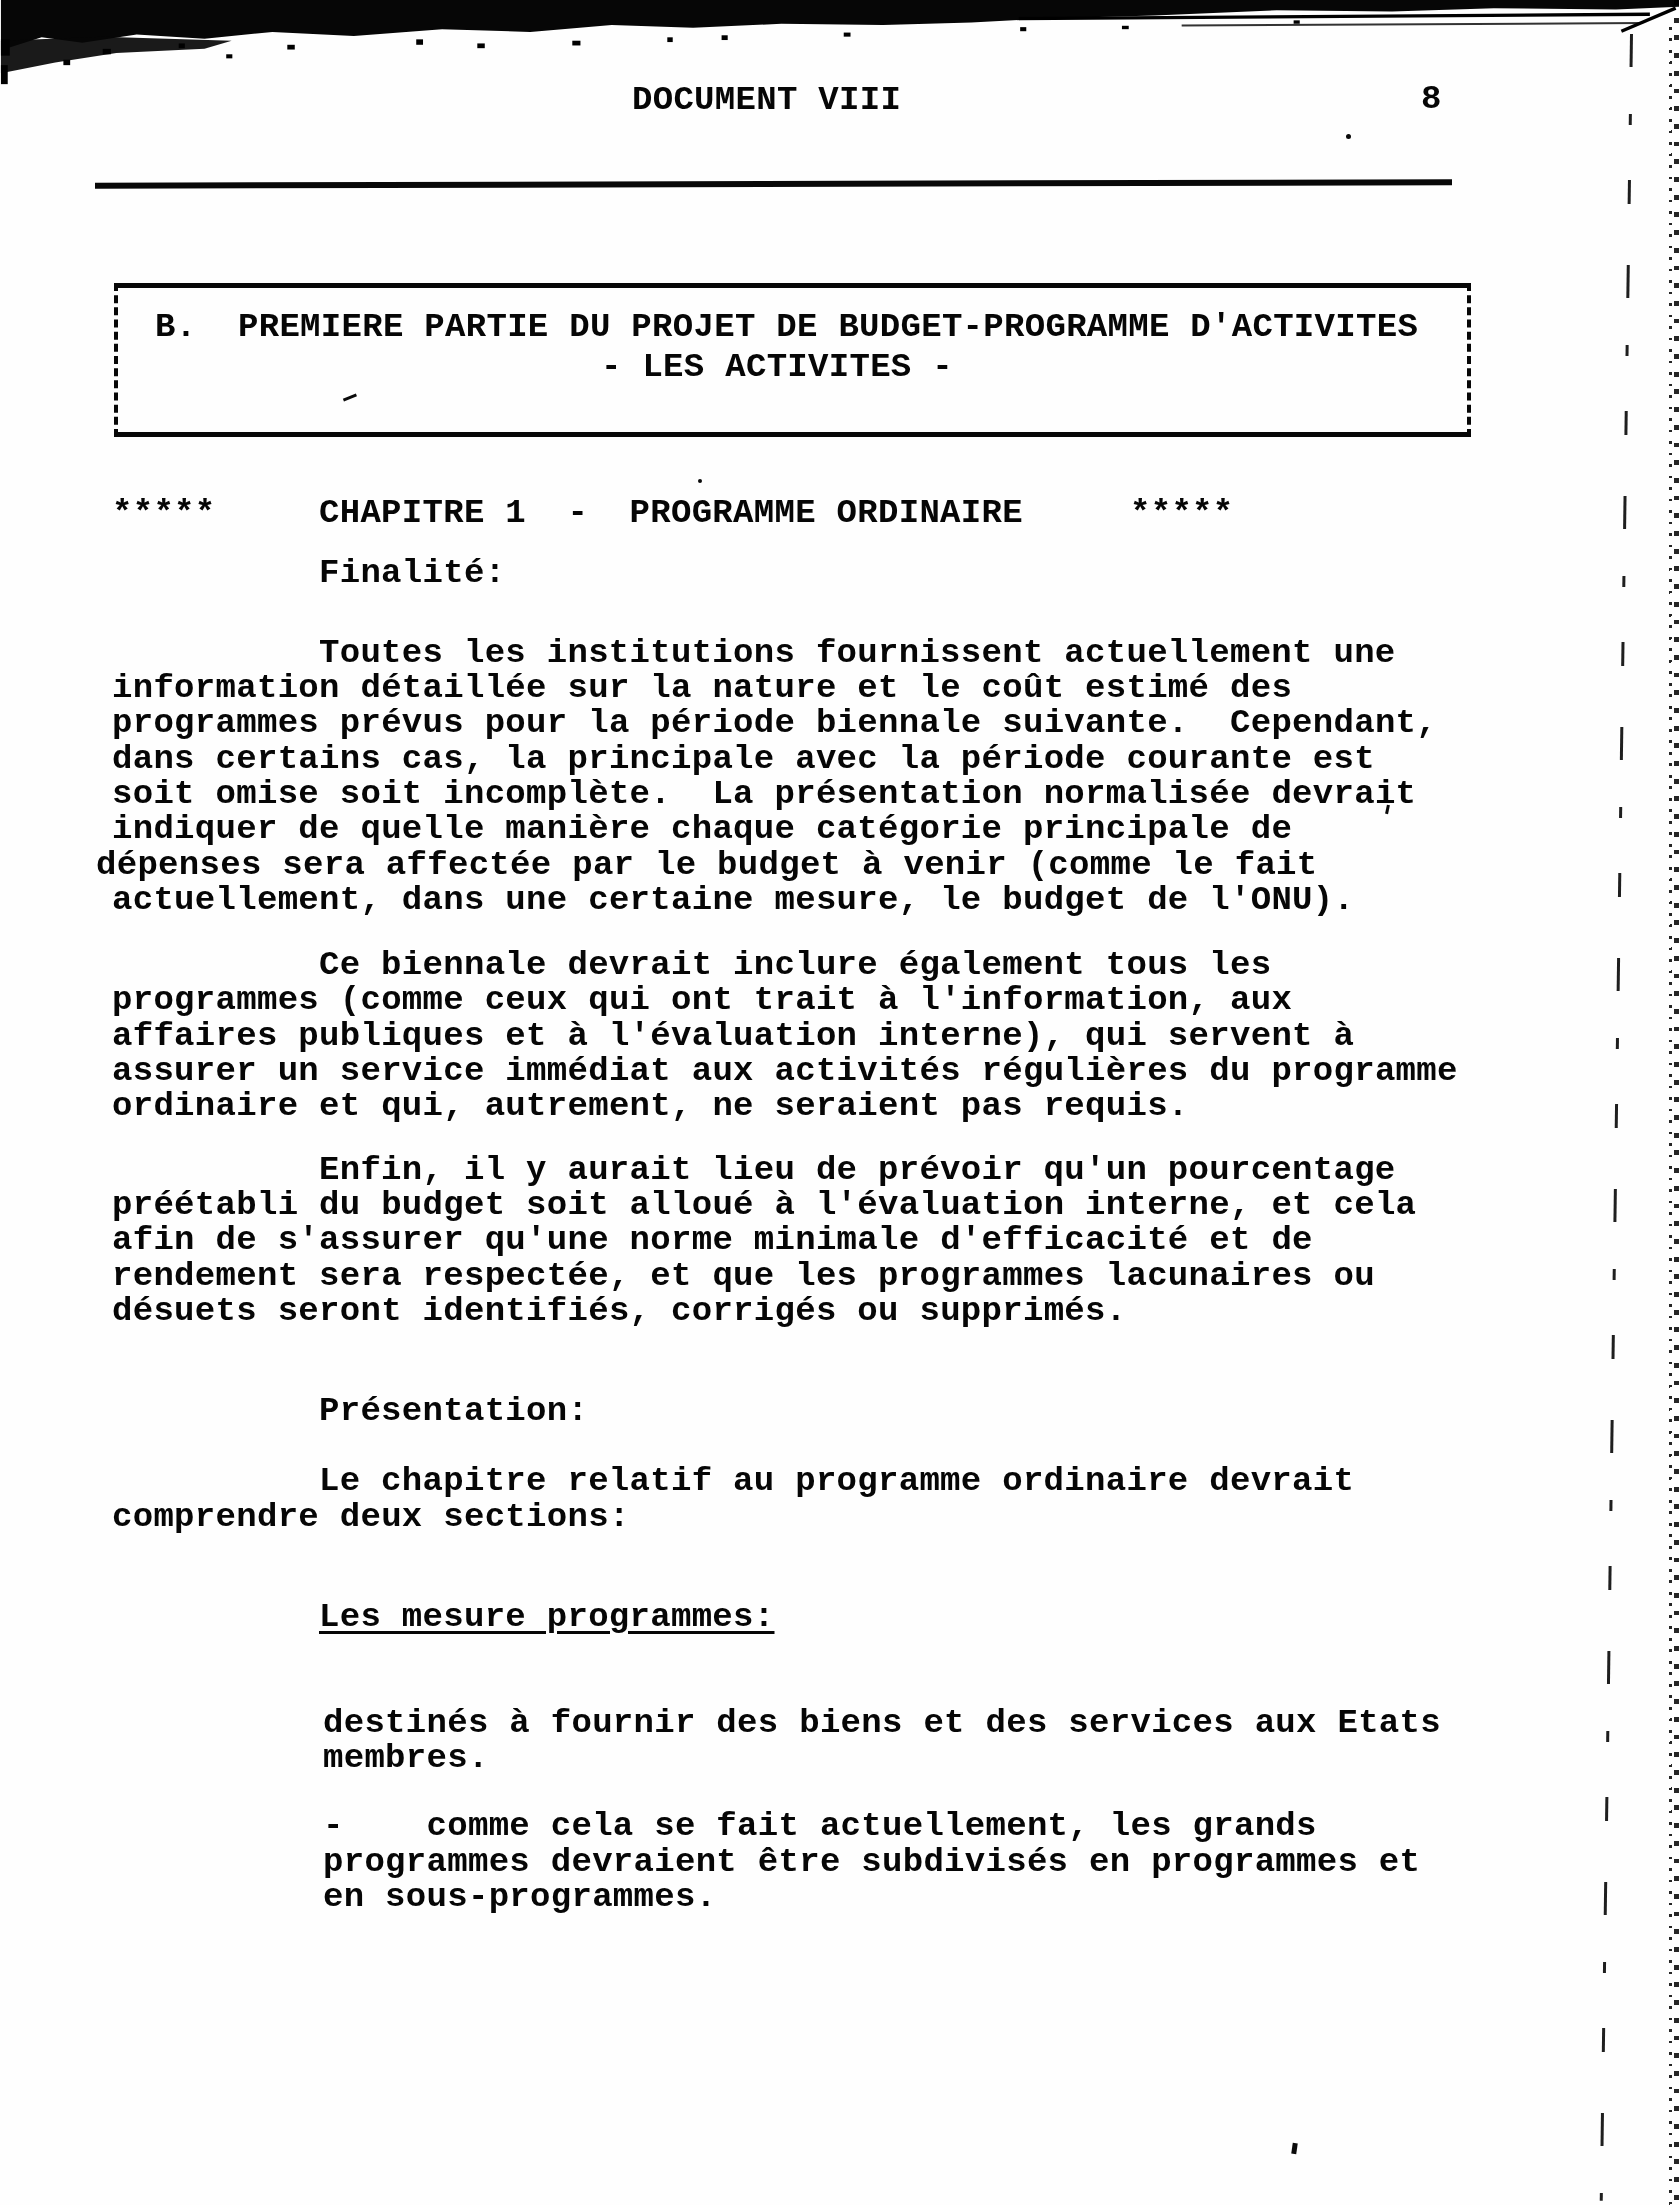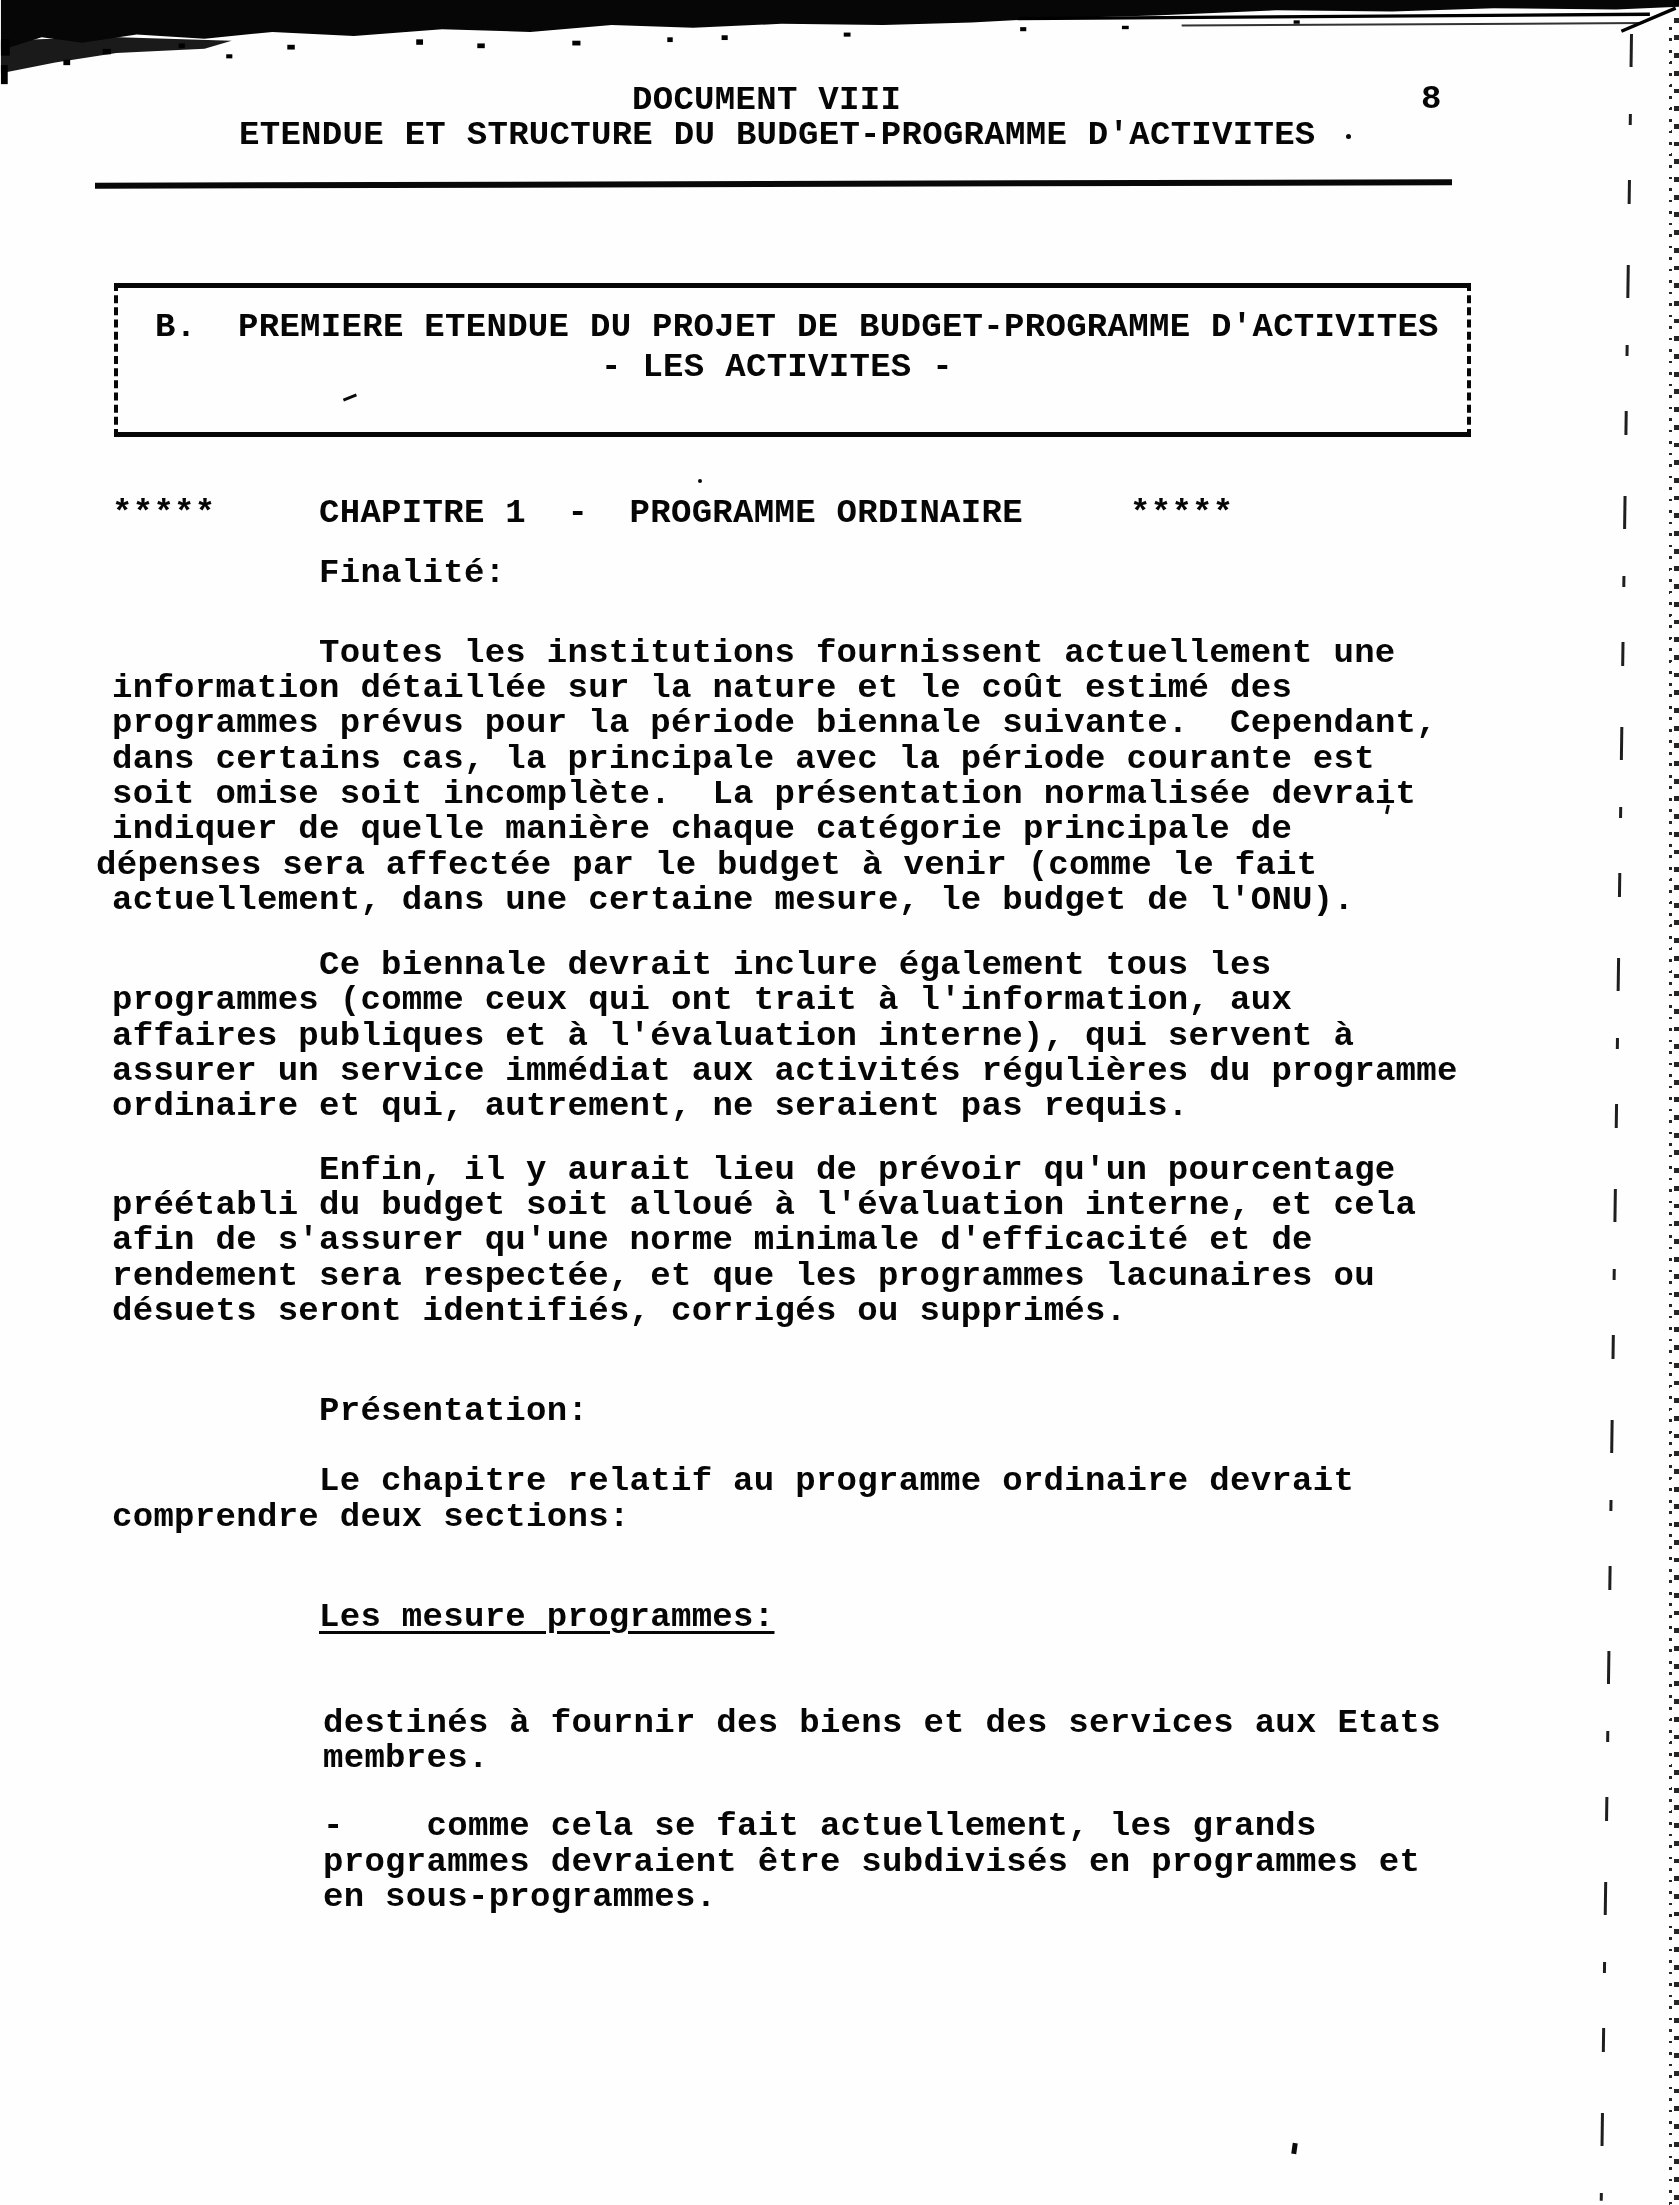--- a/index.html
+++ b/index.html
@@ -67,26 +67,25 @@
       <rect x="1652" y="38" width="10" height="5"></rect>
         <rect x="1905" y="30" width="9" height="5"></rect>
     </g>
   </svg>
 
   <div class="scanline"></div>
   <div class="edgestrip"></div>
 
   <div class="ln" style="top:83px;left:632px">DOCUMENT VIII</div>
   <div class="ln" style="top:82px;left:1421px">8</div>
-  <div class="ln" style="top:118px;left:239px">ETENDUE ET STRUCTURE DU BUDGET-PROGRAMME D'ACTIVITES</div>
   <div class="rule" style="top:181px;left:95px;width:1357px;height:6.1px;transform:rotate(-.15deg)"></div>
 
   <div class="secbox"></div>
   <div class="ln" style="top:310px;left:155px">B.</div>
-  <div class="ln" style="top:310px;left:238px">PREMIERE ETENDUE DU PROJET DE BUDGET-PROGRAMME D'ACTIVITES</div>
+  <div class="ln" style="top:310px;left:238px">PREMIERE PARTIE DU PROJET DE BUDGET-PROGRAMME D'ACTIVITES</div>
   <div class="ln" style="top:350px;left:601px">- LES ACTIVITES -</div>
 
   <div class="ln" style="top:496px;left:112px">*****</div>
   <div class="ln" style="top:496px;left:319px">CHAPITRE 1  -  PROGRAMME ORDINAIRE</div>
   <div class="ln" style="top:496px;left:1130px">*****</div>
 
   <div class="ln" style="top:556px;left:319px">Finalité:</div>
 
   <div class="ln" style="top:636px;left:319px">Toutes les institutions fournissent actuellement une</div>
   <div class="ln" style="top:671px;left:112px">information détaillée sur la nature et le coût estimé des</div>

